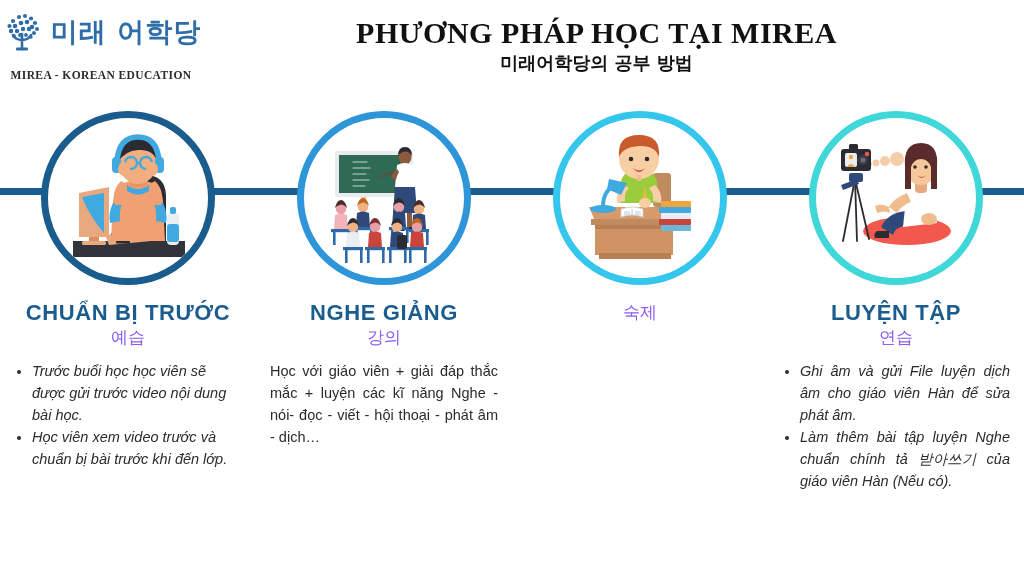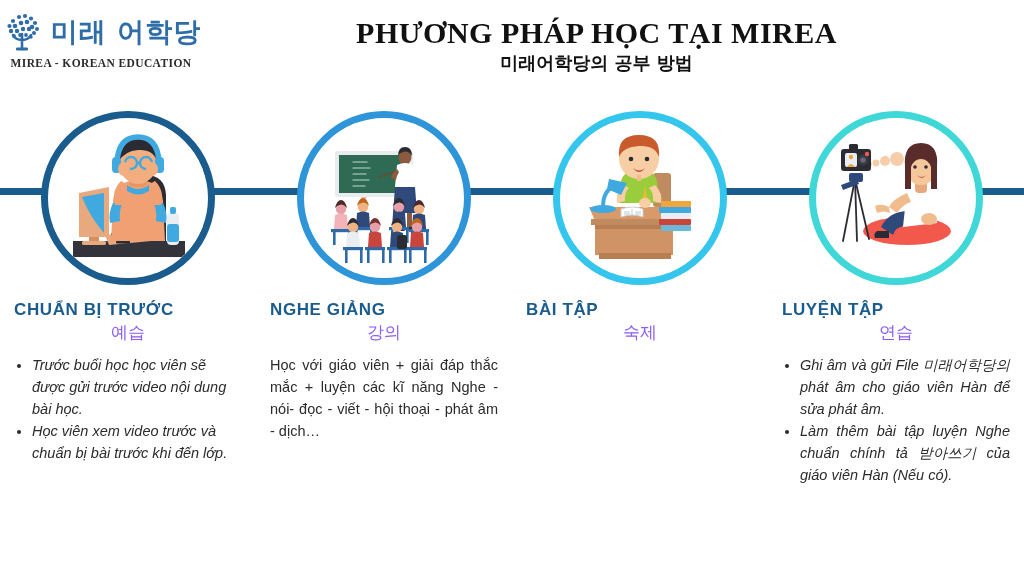--- a/index.html
+++ b/index.html
@@ -23,21 +23,21 @@
   .logo-tree{width:44px;height:42px;flex:none;}
   .logo-ko{
     font-family:"DejaVu Sans",sans-serif;
     font-size:27px;font-weight:bold;color:#2E6DA8;
     letter-spacing:1px;line-height:1;
     white-space:nowrap;
   }
   .logo-sub{
     font-family:"Liberation Serif",serif;
     font-size:11.5px;font-weight:bold;color:#2b2b2b;
-    letter-spacing:.4px;margin-top:5px;white-space:nowrap;
+    letter-spacing:.4px;margin-top:17px;white-space:nowrap;
   }
 
   .titles{
     position:absolute;left:196px;right:15px;top:16px;
     text-align:center;
   }
   .title-vi{
     font-family:"Liberation Serif",serif;
     font-size:30px;font-weight:bold;color:#111111;
     letter-spacing:.5px;line-height:1.12;
@@ -73,22 +73,22 @@
   .columns{
     position:absolute;left:0;top:300px;width:1024px;height:276px;
     display:flex;
   }
   .col{
     flex:1 1 0;
     padding:0 14px;
     box-sizing:border-box;
   }
   .col-head{
-    text-align:left;
-    font-size:17px;font-weight:bold;color:#1B5C8E;
+    text-align:center;
+    font-size:22px;font-weight:bold;color:#1B5C8E;
     letter-spacing:.6px;line-height:1.15;
     white-space:nowrap;
   }
   .col-head-ko{
     text-align:center;
     font-family:"DejaVu Sans",sans-serif;
     font-size:17px;font-weight:normal;color:#8b5cf6;
     line-height:1.2;margin-top:2px;
   }
   .col-body{
@@ -443,30 +443,29 @@
 
     <div class="col">
       <div class="col-head">NGHE GIẢNG</div>
       <div class="col-head-ko">강의</div>
       <div class="col-body">
         <p class="just">Học với giáo viên + giải đáp thắc mắc + luyện các kĩ năng Nghe - nói- đọc - viết - hội thoại - phát âm - dịch…</p>
       </div>
     </div>
 
     <div class="col">
-      <div class="col-head">BÀI TẬP</div>
       <div class="col-head-ko">숙제</div>
     </div>
 
     <div class="col">
       <div class="col-head">LUYỆN TẬP</div>
       <div class="col-head-ko">연습</div>
       <div class="col-body">
         <ul>
-          <li class="just">Ghi âm và gửi File 미래어학당의 phát âm cho giáo viên Hàn để sửa phát âm.</li>
+          <li class="just">Ghi âm và gửi File luyện dịch âm cho giáo viên Hàn để sửa phát âm.</li>
           <li class="just">Làm thêm bài tập luyện Nghe chuẩn chính tả 받아쓰기 của giáo viên Hàn (Nếu có).</li>
         </ul>
       </div>
     </div>
 
   </div>
 
 </div>
 
 </body></html>

